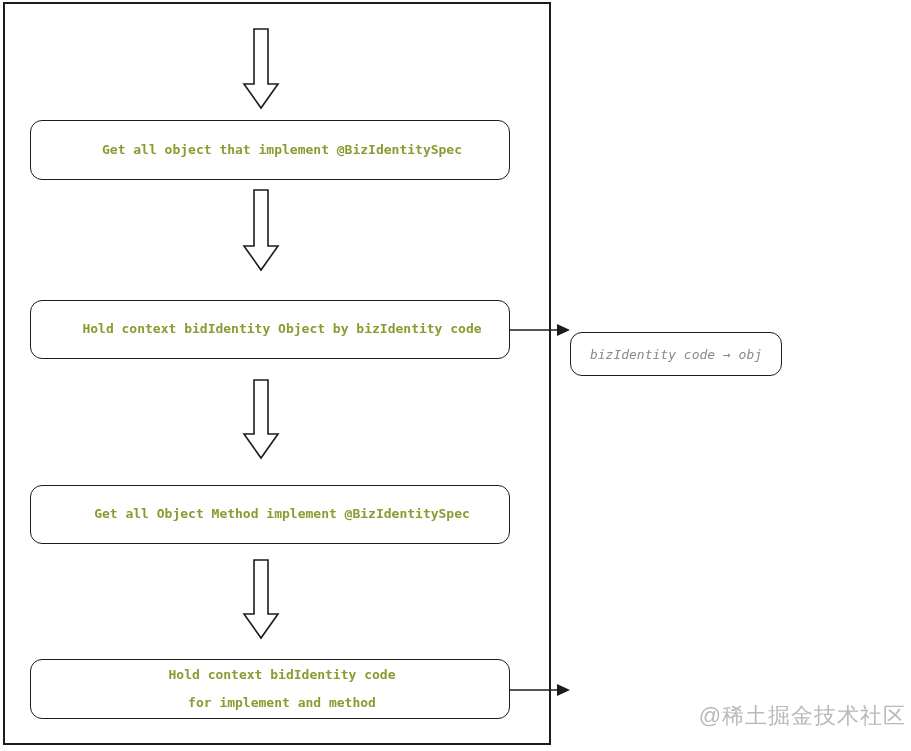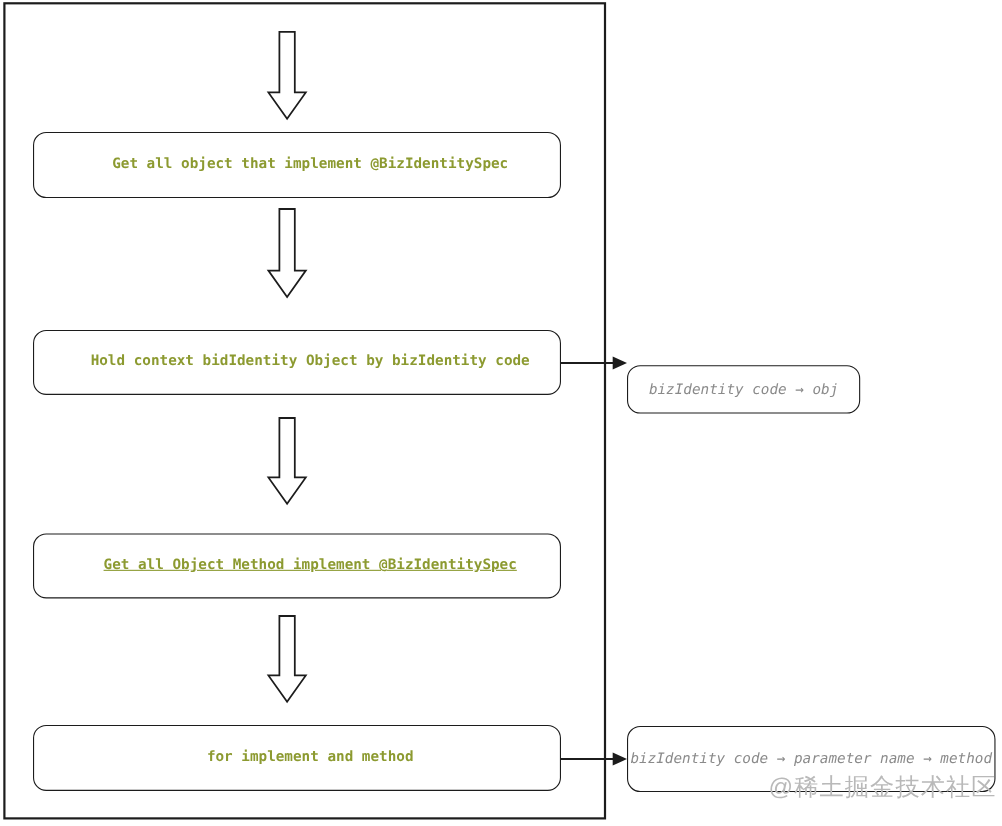--- a/index.html
+++ b/index.html
@@ -58,21 +58,21 @@
     color: var(--flow_text);
     font-weight: 700;
     font-size: 13px;
     line-height: 1.1;
     text-align: center;
     z-index: 3;
     padding-left: 24px;
   }
   #flow-box-1 { top: 120px; height: 60px; }
   #flow-box-2 { top: 300px; height: 59px; }
-  #flow-box-3 { top: 485px; height: 59px; text-decoration: underline; }
+  #flow-box-3 { top: 485px; height: 59px; }
   #flow-box-4 { top: 659px; height: 60px; }
   .side-box {
     position: absolute;
     background: #ffffff;
     border: 1.6px solid var(--line);
     border-radius: 12px;
     display: flex;
     align-items: center;
     justify-content: center;
     color: var(--side_text);
@@ -124,26 +124,24 @@
 
   <div class="flow-box" id="flow-box-2">
     <span>Hold context bidIdentity Object by bizIdentity code</span>
   </div>
 
   <div class="flow-box" id="flow-box-3">
     <span>Get all Object Method implement @BizIdentitySpec</span>
   </div>
 
   <div class="flow-box" id="flow-box-4">
+    <span>Hold context bidIdentity code</span>
     <span>for implement and method</span>
   </div>
 
   <div class="side-box" id="side-box-1">
     <span>bizIdentity code → obj</span>
   </div>
 
-  <div class="side-box" id="side-box-2">
-    <span>bizIdentity code → parameter name → method</span>
-  </div>
 
   <div class="watermark">@稀土掘金技术社区</div>
 
 </div>
 
 </body></html>

